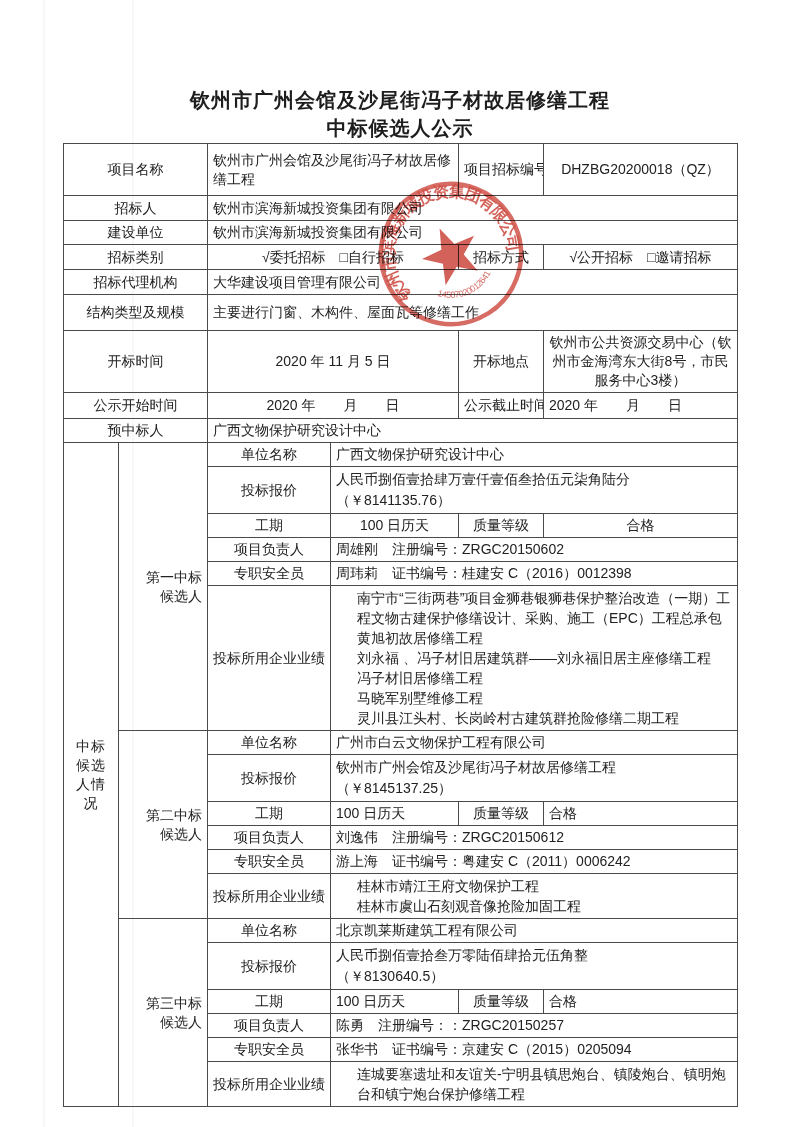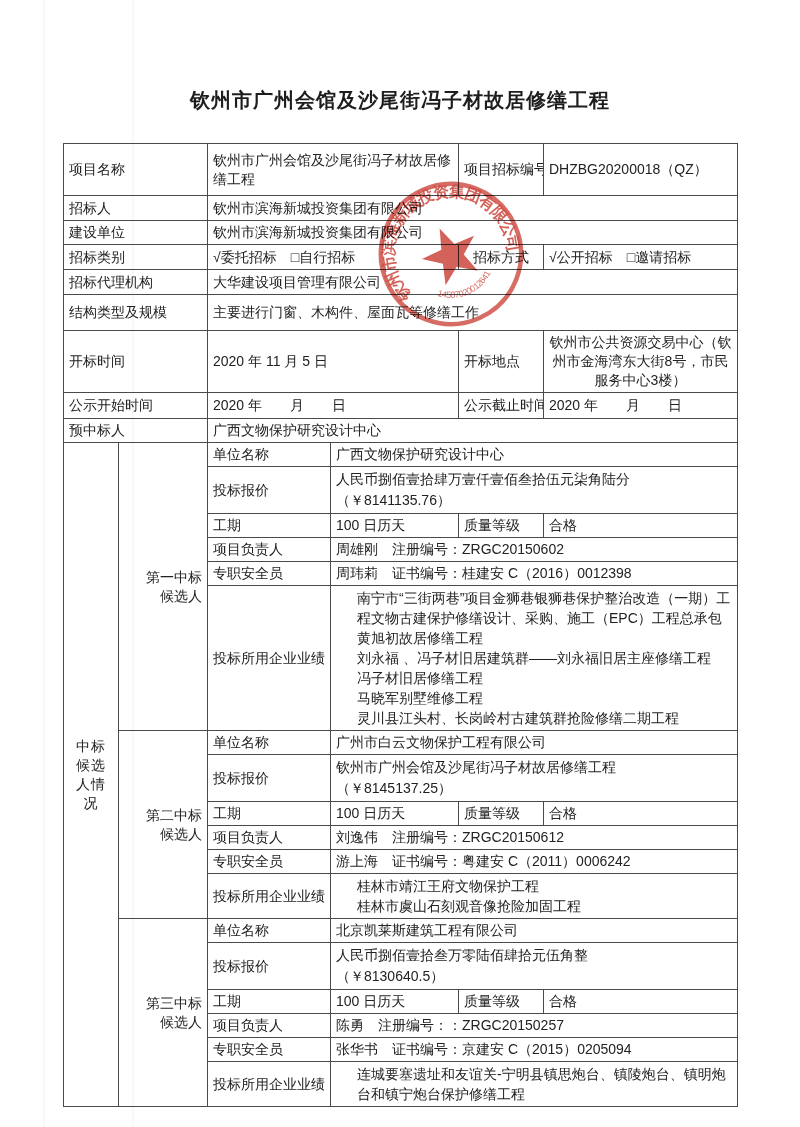--- a/index.html
+++ b/index.html
@@ -15,24 +15,24 @@
   table.doc{
     position:absolute;left:63px;top:143px;width:674px;
     border-collapse:collapse;table-layout:fixed;
   }
   table.doc td{
     border:1px solid #4a4a4a;
     font-size:14px;line-height:19px;color:#222;
     padding:2px 5px;vertical-align:middle;
     overflow:hidden;
   }
-  td.lbl{text-align:left;padding:2px 2px;}
+  td.lbl{text-align:center;padding:2px 2px;}
   td.lbl-sm{text-align:center;font-size:13px;padding:2px 1px;white-space:nowrap;}
   td.val{text-align:left;padding-left:9px;}
-  td.ctr{text-align:left;}
+  td.ctr{text-align:center;}
   td.vlabel{text-align:center;padding:2px 4px;line-height:22px;letter-spacing:1px;}
   td.rank{text-align:right;line-height:22px;}
   .perf div{line-height:20px;margin-left:21px;}
   .price div{line-height:21px;}
   .addr{line-height:20px;text-align:center;padding:2px 3px;}
   
   .stamp{
     position:absolute;left:376px;top:179px;width:150px;height:150px;
     mix-blend-mode:multiply;opacity:0.88;pointer-events:none;
     transform:rotate(-24deg);
@@ -41,20 +41,21 @@
 </head>
 <body>
 
 <div class="page">
 
   <div class="scan-line" style="left:43px;"></div>
   <div class="scan-line" style="left:132px;"></div>
 
   <div class="titles">
     <div>钦州市广州会馆及沙尾街冯子材故居修缮工程</div>
+    <div>中标候选人公示</div>
   </div>
 
   <table class="doc">
     <colgroup>
       <col style="width:55px">
         <col style="width:89px">
         <col style="width:123px">
       <col style="width:128px">
         <col style="width:85px">
         <col style="width:194px">

